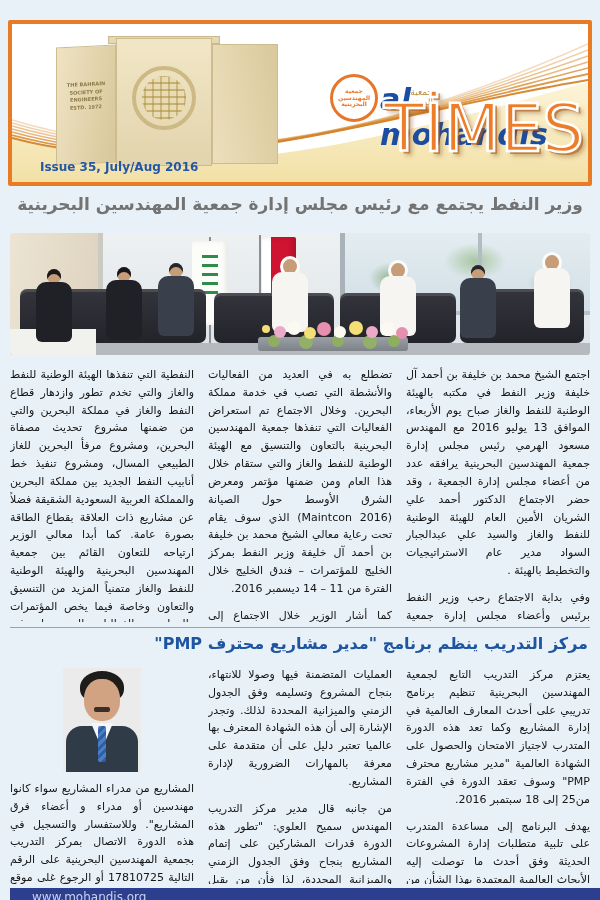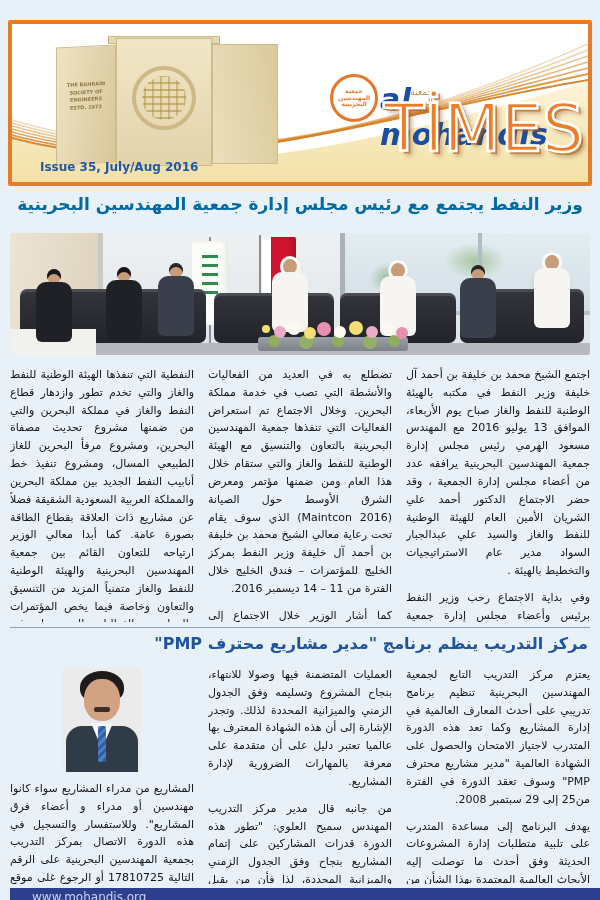--- a/index.html
+++ b/index.html
@@ -43,21 +43,21 @@
               line-height:1.15; overflow:hidden; padding:3px; }
   .logo-small { position:absolute; left:368px; top:58px; z-index:4; color:#1b4ea3; font-weight:bold;
               font-style:italic; font-size:30px; letter-spacing:.5px; }
   .logo-big { position:absolute; right:4px; top:72px; z-index:4; color:#ee7d2a; font-weight:normal;
               font-size:66px; line-height:1; letter-spacing:0px;
               -webkit-text-stroke:2.5px #ffffff;
               text-shadow:3px 3px 0 rgba(178,92,22,.6), 5px 5px 4px rgba(120,60,10,.35); }
 
   
   .headline1 { position:absolute; left:0; top:194px; width:100%; text-align:center; direction:rtl;
-              color:#0369a1; font-weight:bold; font-size:17px; }
+              color:#737373; font-weight:bold; font-size:17px; }
   .divider { position:absolute; left:10px; top:627px; width:580px; height:1px; background:#93a3b5; }
   .headline2 { position:absolute; right:12px; top:634px; width:576px; text-align:right; direction:rtl;
               color:#1d55a0; font-weight:bold; font-size:16px; }
 
   
   .photo { position:absolute; left:10px; top:233px; width:580px; height:122px; border-radius:3px;
            overflow:hidden; background:#e9edef; }
   .photo div { position:absolute; }
   .ph-wall { left:92px; top:0; width:488px; height:122px; background:linear-gradient(#eef1f2,#dde3e7); }
   .ph-curtain { left:0; top:0; width:92px; height:122px; background:linear-gradient(100deg,#ece4d4,#dcd1bc); }
@@ -228,21 +228,21 @@
       <p>النفطية التي تنفذها الهيئة الوطنية للنفط والغاز والتي تخدم تطور وازدهار قطاع النفط والغاز في مملكة البحرين والتي من ضمنها مشروع تحديث مصفاة البحرين، ومشروع مرفأ البحرين للغاز الطبيعي المسال، ومشروع تنفيذ خط أنابيب النفط الجديد بين مملكة البحرين والمملكة العربية السعودية الشقيقة فضلاً عن مشاريع ذات العلاقة بقطاع الطاقة بصورة عامة. كما أبدا معالي الوزير ارتياحه للتعاون القائم بين جمعية المهندسين البحرينية والهيئة الوطنية للنفط والغاز متمنياً المزيد من التنسيق والتعاون وخاصة فيما يخص المؤتمرات والمعارض والفعاليات التي تنظم في مملكة البحرين.</p>
     </div>
   </div>
 
   <div class="divider"></div>
 
   <div class="headline2">مركز التدريب ينظم برنامج "مدير مشاريع محترف PMP"</div>
 
   <div class="cols cols2">
     <div class="col">
-      <p>يعتزم مركز التدريب التابع لجمعية المهندسين البحرينية تنظيم برنامج تدريبي على أحدث المعارف العالمية في إدارة المشاريع وكما تعد هذه الدورة المتدرب لاجتياز الامتحان والحصول على الشهادة العالمية "مدير مشاريع محترف PMP" وسوف تعقد الدورة في الفترة من25 إلى 29 سبتمبر 2008.</p>
+      <p>يعتزم مركز التدريب التابع لجمعية المهندسين البحرينية تنظيم برنامج تدريبي على أحدث المعارف العالمية في إدارة المشاريع وكما تعد هذه الدورة المتدرب لاجتياز الامتحان والحصول على الشهادة العالمية "مدير مشاريع محترف PMP" وسوف تعقد الدورة في الفترة من25 إلى 18 سبتمبر 2016.</p>
       <p>يهدف البرنامج إلى مساعدة المتدرب على تلبية متطلبات إدارة المشروعات الحديثة وفق أحدث ما توصلت إليه الأبحاث العالمية المعتمدة بهذا الشأن من خلال توضيح كافة ما يرتبط بالمشروعات من عمليات ومراحل للإعداد وما تحتاجه من إدارة العديد من</p>
     </div>
     <div class="col">
       <p>العمليات المتضمنة فيها وصولا للانتهاء، بنجاح المشروع وتسليمه وفق الجدول الزمني والميزانية المحددة لذلك. وتجدر الإشارة إلى أن هذه الشهادة المعترف بها عالميا تعتبر دليل على أن متقدمة على معرفة بالمهارات الضرورية لإدارة المشاريع.</p>
       <p>من جانبه قال مدير مركز التدريب المهندس سميح العلوي: "تطور هذه الدورة قدرات المشاركين على إتمام المشاريع بنجاح وفق الجدول الزمني والميزانية المحددة، لذا فأن من يقبل على التقدم لنيل شهادة مدير مشاريع محترف PMP هو كل من يسعى إلى إحراز مهارات متقدمة وعالمية في إدارة</p>
     </div>
     <div class="col">
       <div class="portrait">
         <div class="pt-hair"></div>
         <div class="pt-face"></div>

